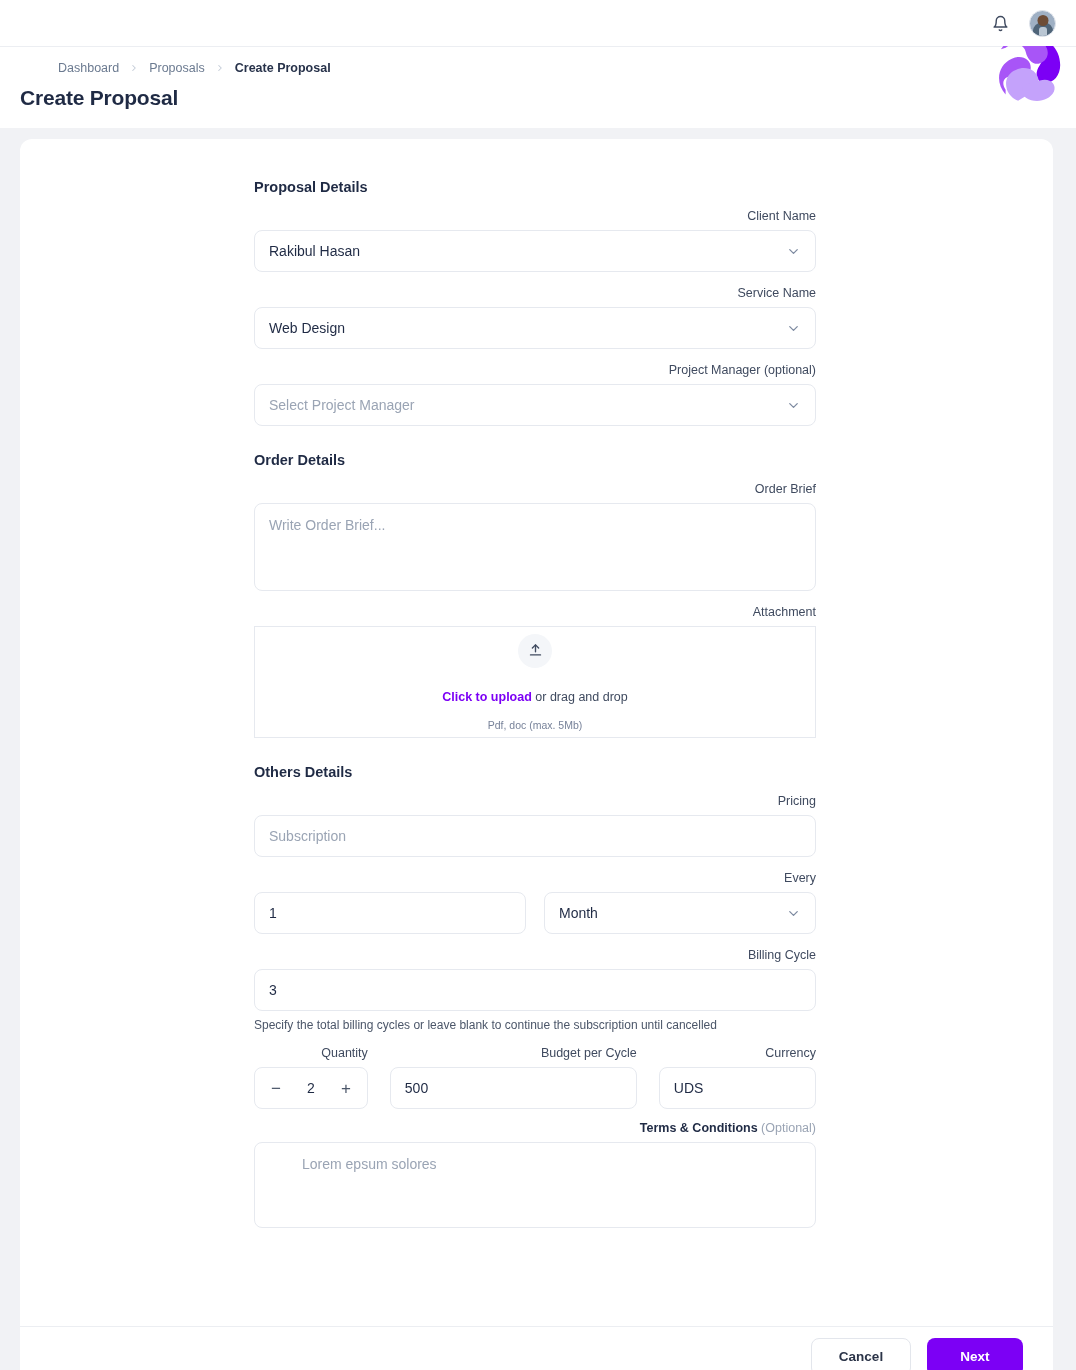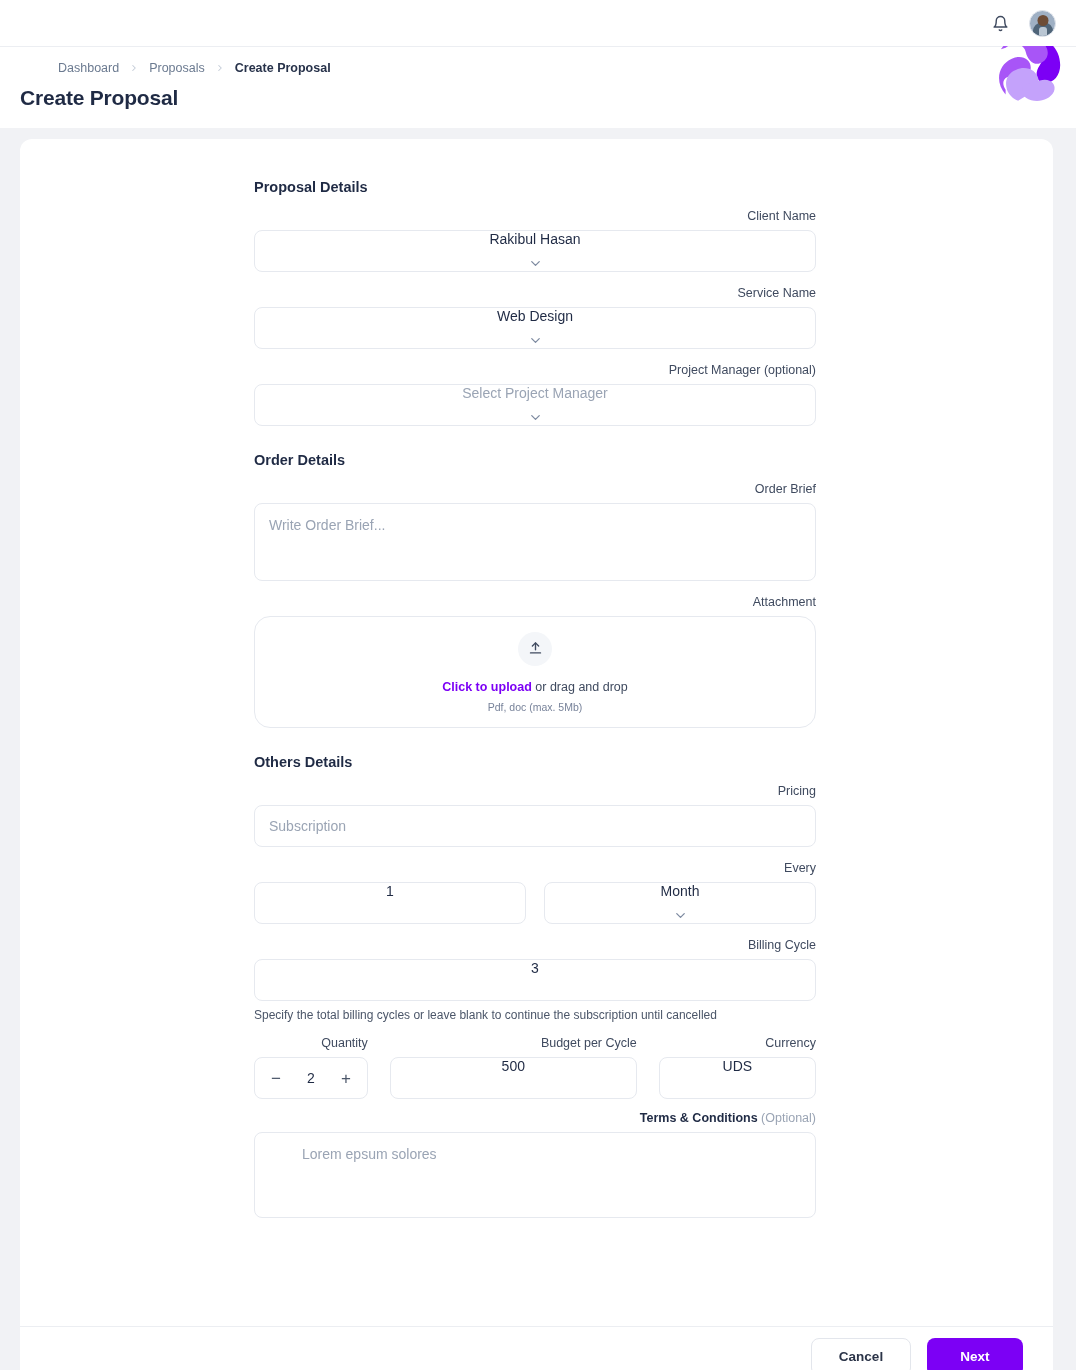--- a/index.html
+++ b/index.html
@@ -156,57 +156,56 @@
     border: 1px solid #e6e9ef;
     border-radius: 8px;
     background: #fff;
     font-size: 14px;
     color: #1f2a44;
     padding: 0 14px;
     display: flex;
     align-items: center;
     font-family: "Liberation Sans", sans-serif;
     outline: none;
-    flex-direction: column;
   }
   .control.placeholder { color: #9aa4b4; }
 
   .select {
     justify-content: space-between;
     cursor: pointer;
   }
   .chevron {
     color: #7d8aa0;
     display: flex;
     align-items: center;
   }
 
   textarea.control {
-    height: 78px;
+    height: 88px;
     padding: 12px 14px;
     resize: none;
     display: block;
     line-height: 1.4;
   }
   textarea.control::placeholder { color: #9aa4b4; }
   input.control::placeholder { color: #9aa4b4; }
 
   
   .upload {
     width: 100%;
     height: 112px;
     border: 1px solid #e6e9ef;
-    border-radius: 16px;
+    border-radius: 0;
     background: #fff;
     display: flex;
     flex-direction: column;
     align-items: center;
     justify-content: center;
     cursor: pointer;
-    gap: 4px;
+    gap: 12px;
   }
   .upload-circle {
     width: 34px; height: 34px;
     border-radius: 50%;
     background: #f4f6f9;
     display: flex;
     align-items: center;
     justify-content: center;
     margin-bottom: 10px;
   }

